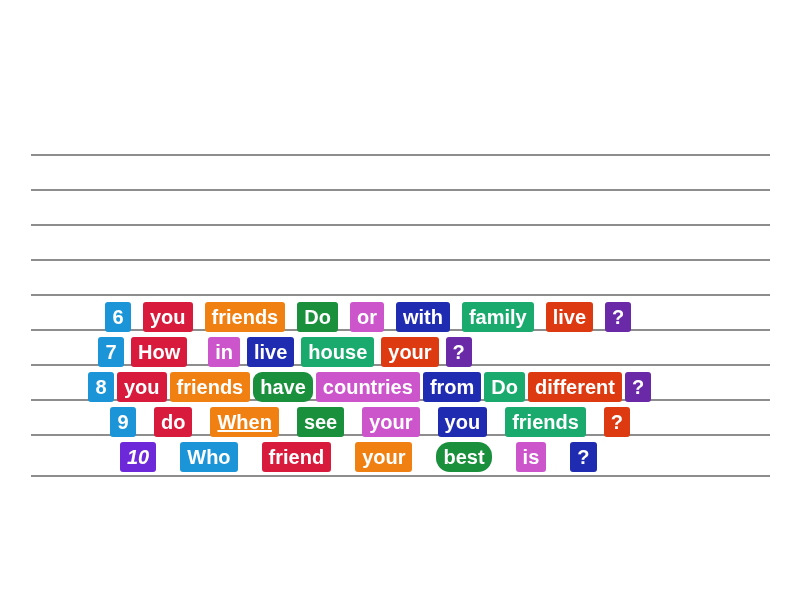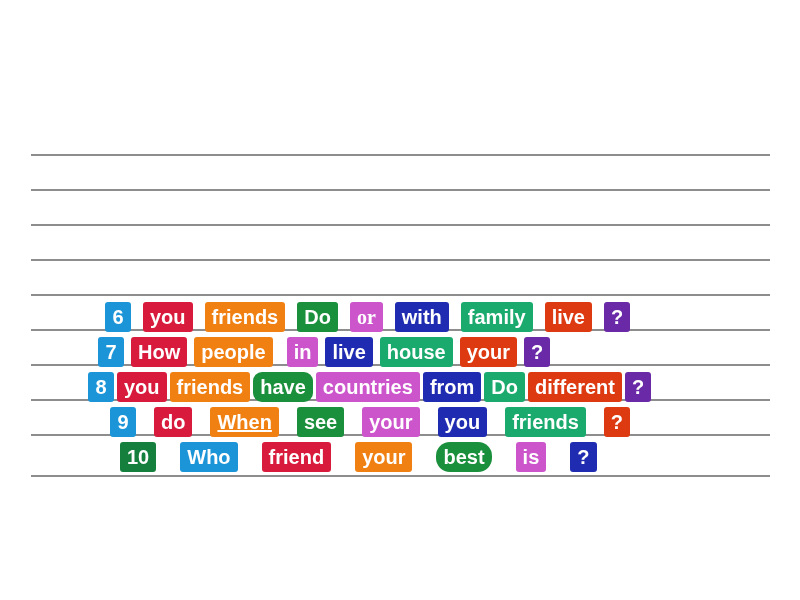--- a/index.html
+++ b/index.html
@@ -104,36 +104,35 @@
   <div id="rows">
       <div class="word-row" style="top: 302px; left: 105px;">
         <span class="tile num" style="background: rgb(27, 149, 216);">6</span>
         <span class="gap-m"></span>
         <span class="tile" style="background: rgb(216, 27, 60);">you</span>
         <span class="gap-m"></span>
         <span class="tile" style="background: rgb(240, 128, 18);">friends</span>
         <span class="gap-m"></span>
         <span class="tile" style="background: rgb(26, 143, 60);">Do</span>
         <span class="gap-m"></span>
-        <span class="tile" style="background: rgb(204, 85, 204); font-family: Liberation Serif, serif;">or</span>
+        <span class="tile" style="background: rgb(204, 85, 204);">or</span>
         <span class="gap-m"></span>
         <span class="tile" style="background: rgb(31, 43, 176);">with</span>
         <span class="gap-m"></span>
         <span class="tile" style="background: rgb(26, 170, 110);">family</span>
         <span class="gap-m"></span>
         <span class="tile" style="background: rgb(221, 58, 17);">live</span>
         <span class="gap-m"></span>
         <span class="tile" style="background: rgb(106, 42, 168);">?</span>
       </div>
       <div class="word-row" style="top: 337px; left: 98px;">
         <span class="tile num" style="background: rgb(27, 149, 216);">7</span>
         <span class="gap-s"></span>
         <span class="tile" style="background: rgb(216, 27, 60);">How</span>
         <span class="gap-s"></span>
-        <span class="tile" style="background: rgb(240, 128, 18);">people</span>
         <span class="gap-s"></span>
         <span class="gap-s"></span>
         <span class="tile" style="background: rgb(204, 85, 204);">in</span>
         <span class="gap-s"></span>
         <span class="tile" style="background: rgb(31, 43, 176);">live</span>
         <span class="gap-s"></span>
         <span class="tile" style="background: rgb(26, 170, 110);">house</span>
         <span class="gap-s"></span>
         <span class="tile" style="background: rgb(221, 58, 17);">your</span>
         <span class="gap-s"></span>
@@ -169,21 +168,21 @@
         <span class="gap-l"></span>
         <span class="tile" style="background: rgb(204, 85, 204);">your</span>
         <span class="gap-l"></span>
         <span class="tile" style="background: rgb(31, 43, 176);">you</span>
         <span class="gap-l"></span>
         <span class="tile" style="background: rgb(26, 170, 110);">friends</span>
         <span class="gap-l"></span>
         <span class="tile" style="background: rgb(221, 58, 17);">?</span>
       </div>
       <div class="word-row" style="top: 442px; left: 120px;">
-        <span class="tile num" style="background: #15803d;">10</span>
+        <span class="tile num" style="background: #6d28d9; font-style: italic;">10</span>
         <span class="gap-xl"></span>
         <span class="tile" style="background: rgb(27, 149, 216);">Who</span>
         <span class="gap-xl"></span>
         <span class="tile" style="background: rgb(216, 27, 60);">friend</span>
         <span class="gap-xl"></span>
         <span class="tile" style="background: rgb(240, 128, 18);">your</span>
         <span class="gap-xl"></span>
         <span class="tile" style="background: rgb(26, 143, 60); border-radius: 14px;">best</span>
         <span class="gap-xl"></span>
         <span class="tile" style="background: rgb(204, 85, 204);">is</span>

